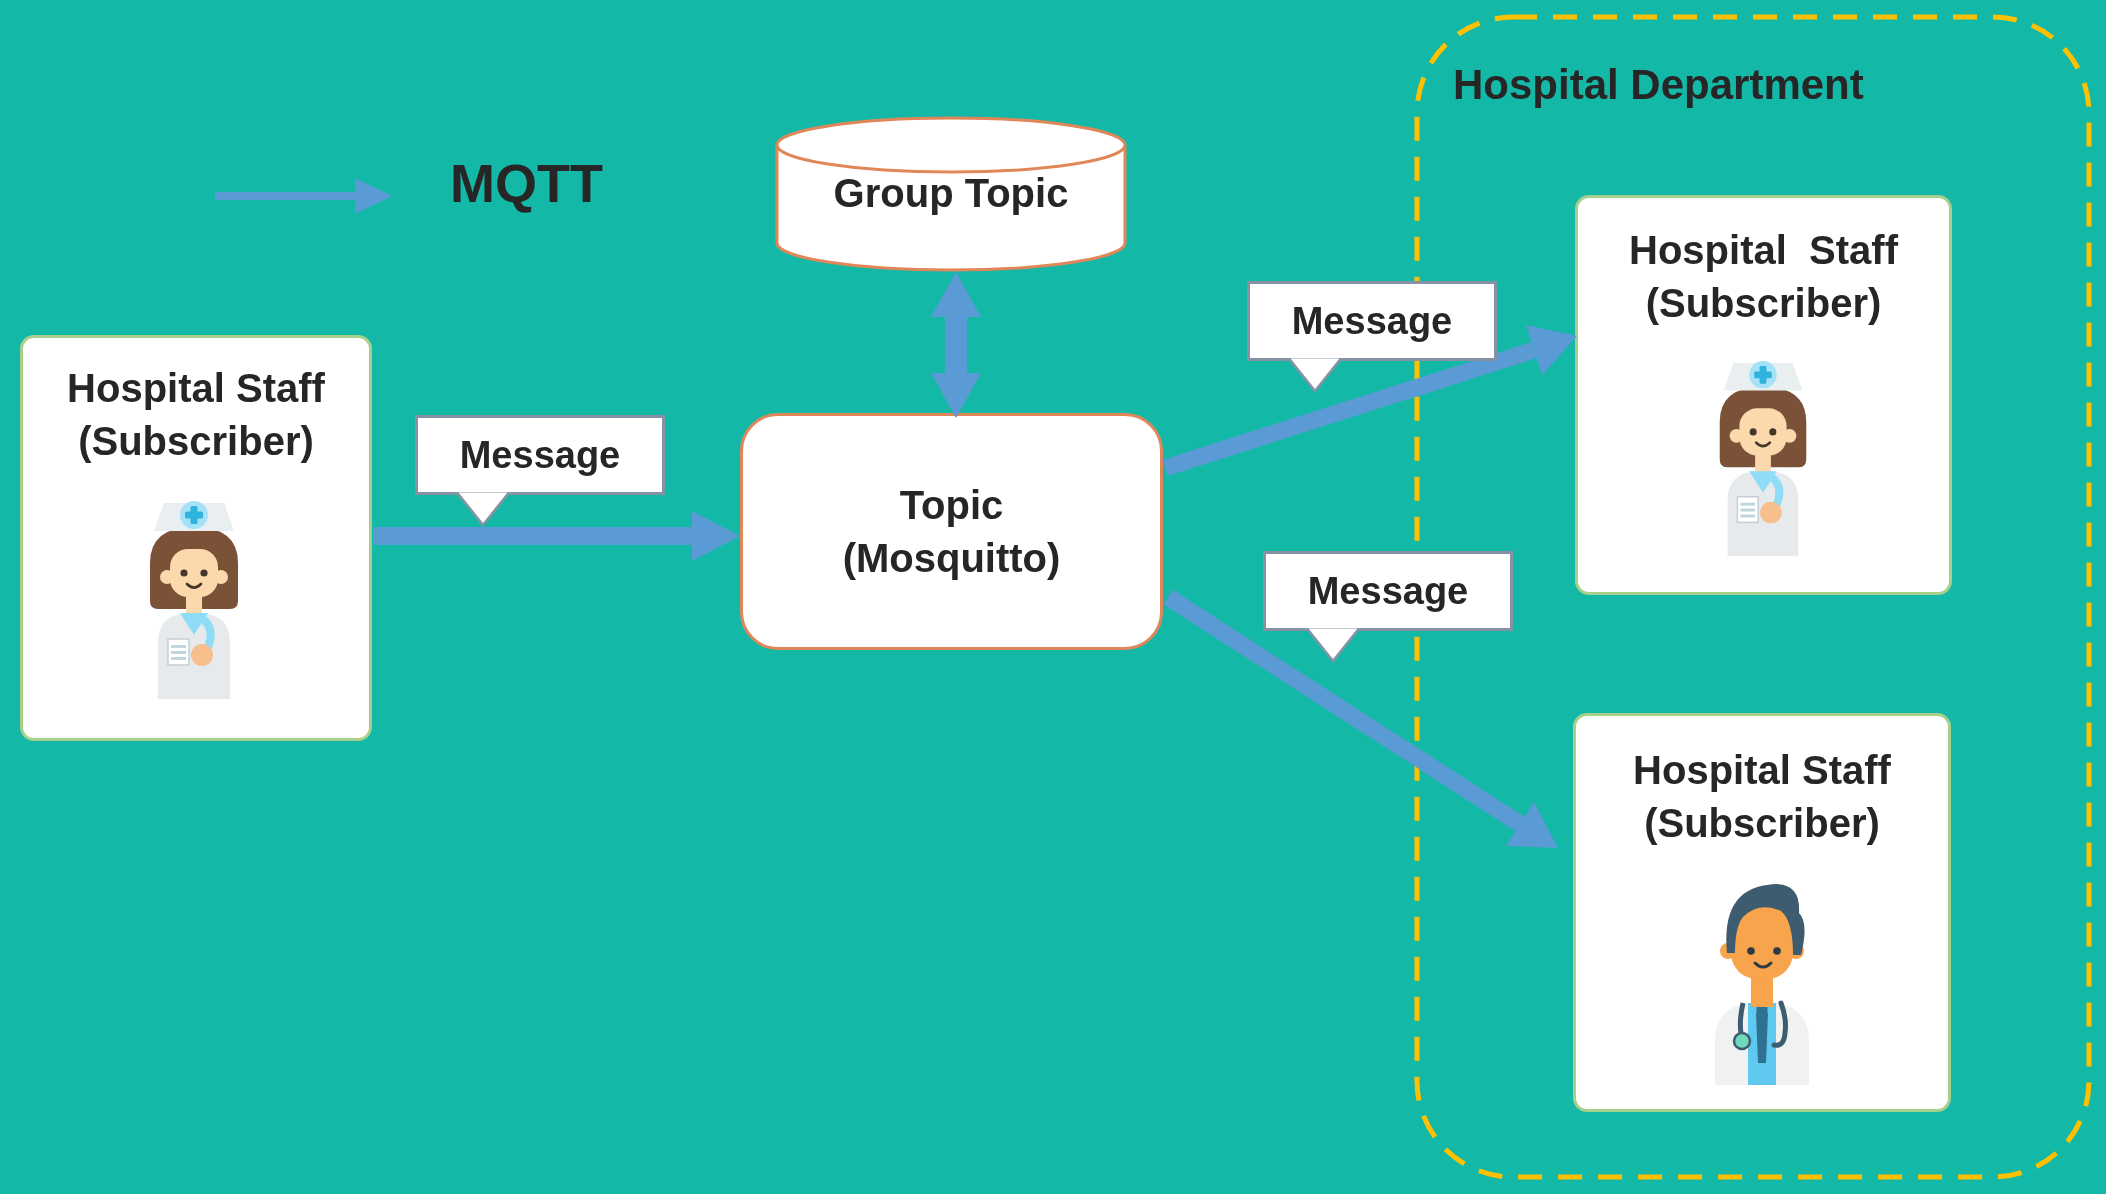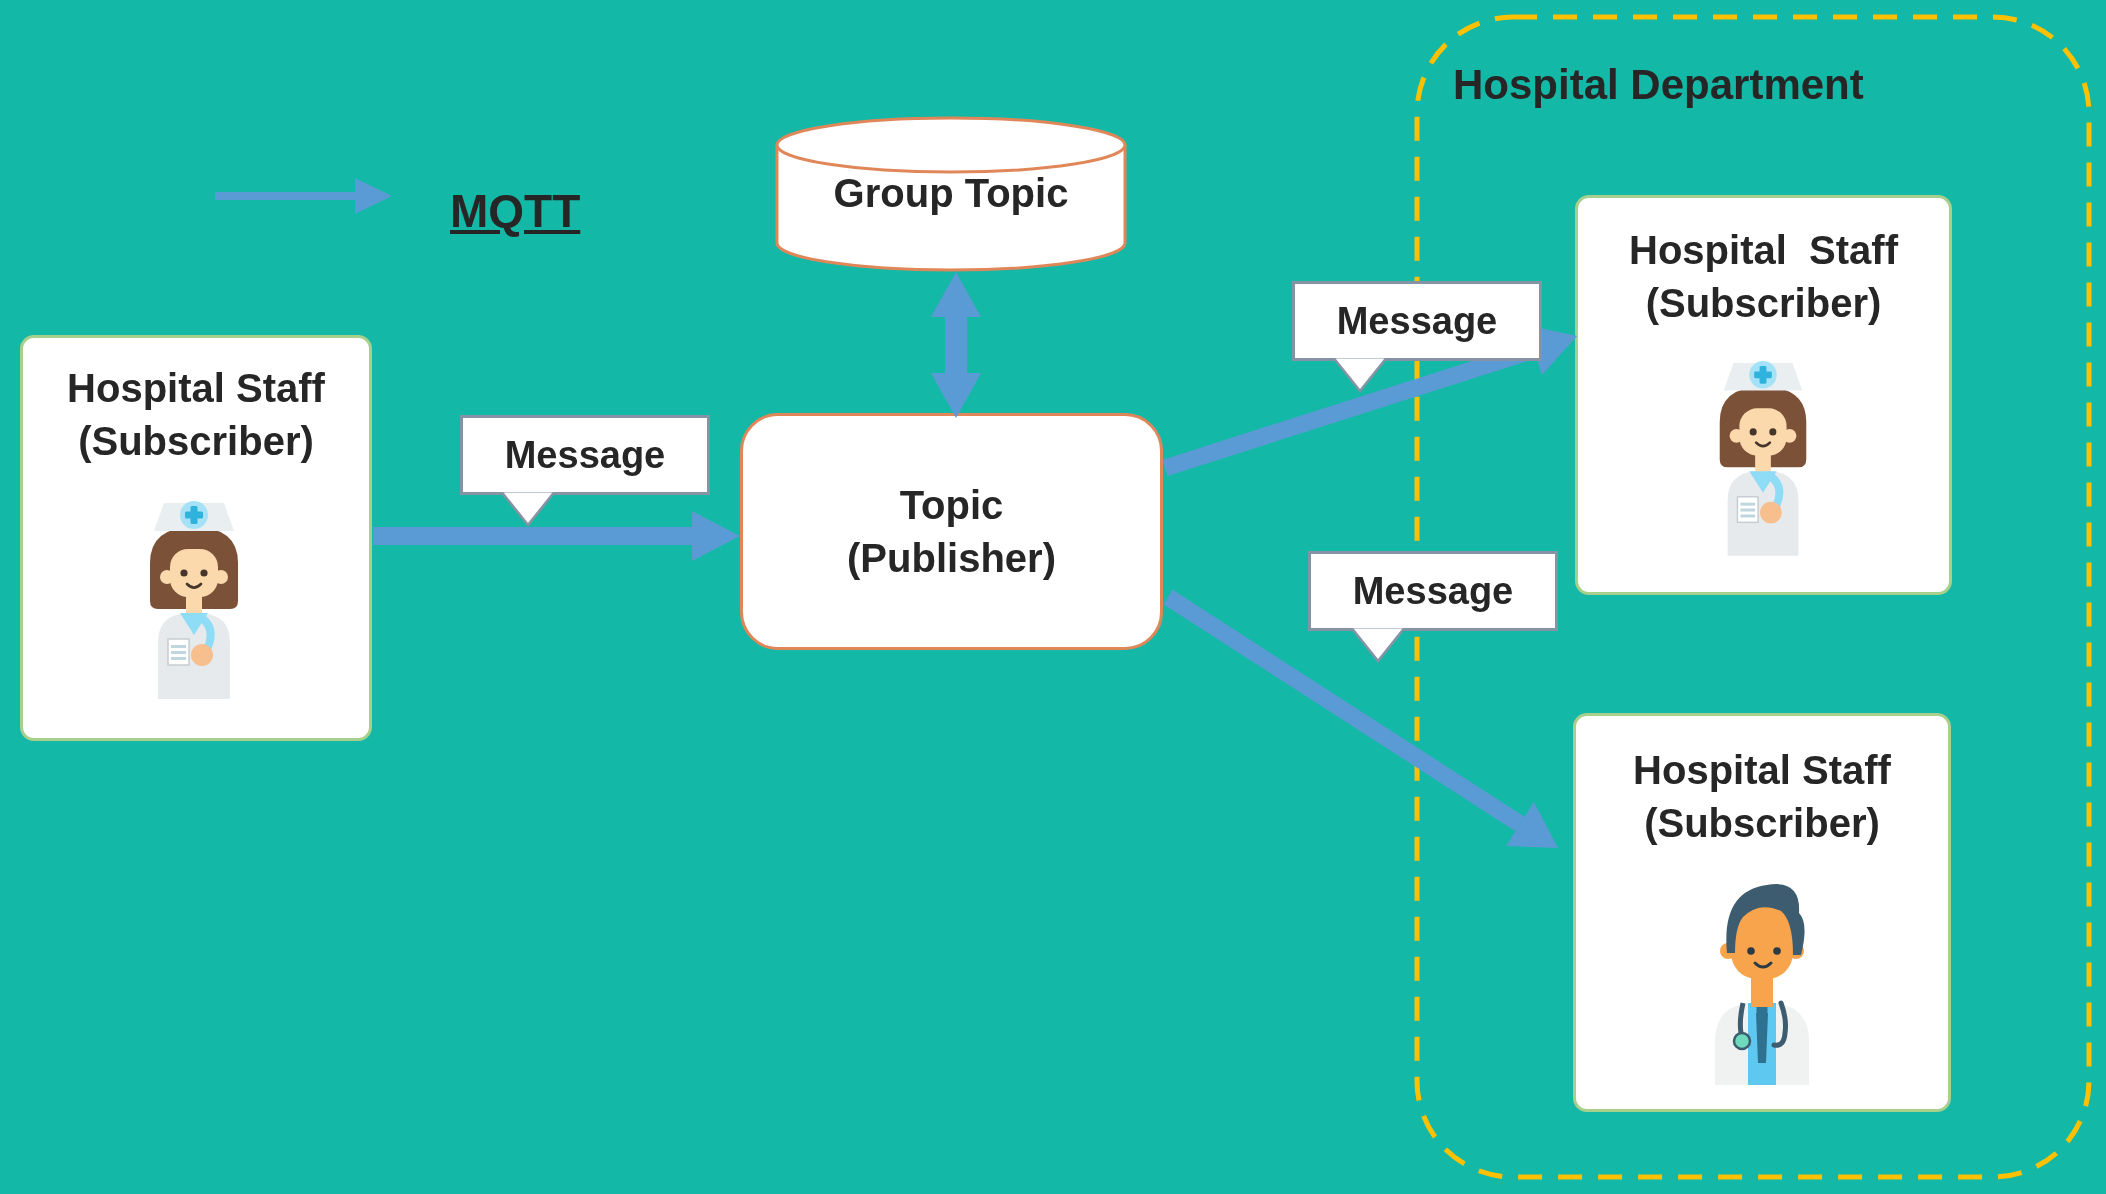--- a/index.html
+++ b/index.html
@@ -24,31 +24,31 @@
   .node-label {
     text-align:center;
     font-size:40px; line-height:1.32; font-weight:600;
     white-space:pre-wrap;
   }
   .dept-title {
     position:absolute; left:40px; top:48px;
     font-size:42px; font-weight:600; white-space:pre-wrap;
   }
   .callout {
-    position:absolute; width:250px; height:116px;margin-left:45px;
+    position:absolute; width:250px; height:116px;
   }
   .callout svg { position:absolute; left:0; top:0; }
   .callout .callout-text {
     position:absolute; left:0; top:0; width:250px; height:80px;
     display:flex; align-items:center; justify-content:center;
     font-size:38px; font-weight:600;
   }
   .legend-label {
-    position:absolute; left:450px; top:184px;
-    font-size:46px; font-weight:600;text-decoration:underline;
+    position:absolute; left:450px; top:152px;
+    font-size:54px; font-weight:600;
   }
   .cyl-label {
     position:absolute; left:0; top:56px; width:100%;
     text-align:center; font-size:40px; font-weight:600;
   }
   svg { display:block; }
 </style>
 </head>
 <body>
 
@@ -95,21 +95,21 @@
   <div class="abs" style="left:773px; top:115px; width:356px; height:158px;">
     <svg width="356" height="158" viewBox="0 0 356 158">
       <path d="M4,30 L4,128 A174,27 0 0 0 352,128 L352,30" fill="#ffffff" stroke="#E0875A" stroke-width="3"></path>
       <ellipse cx="178" cy="30" rx="174" ry="27" fill="#ffffff" stroke="#E0875A" stroke-width="3"></ellipse>
     </svg>
     <div class="cyl-label">Group Topic</div>
   </div>
 
   <div class="node-box orange" style="left:740px; top:413px; width:423px; height:237px;">
     <div class="node-label">Topic</div>
-    <div class="node-label">(Publisher)</div>
+    <div class="node-label">(Mosquitto)</div>
   </div>
 
   <div class="node-box" style="left:1575px; top:195px; width:377px; height:400px; padding-top:26px;">
     <div class="node-label">Hospital  Staff</div>
     <div class="node-label">(Subscriber)</div>
   </div>
 
   <div class="abs" style="left:1704px; top:352px; width:118px; height:205px;">
     <svg width="118" height="205" viewBox="0 0 120 206">
       <path d="M24,206 L24,150 Q24,122 52,120 L68,120 Q96,122 96,150 L96,206 Z" fill="#E6EAEC"></path>

